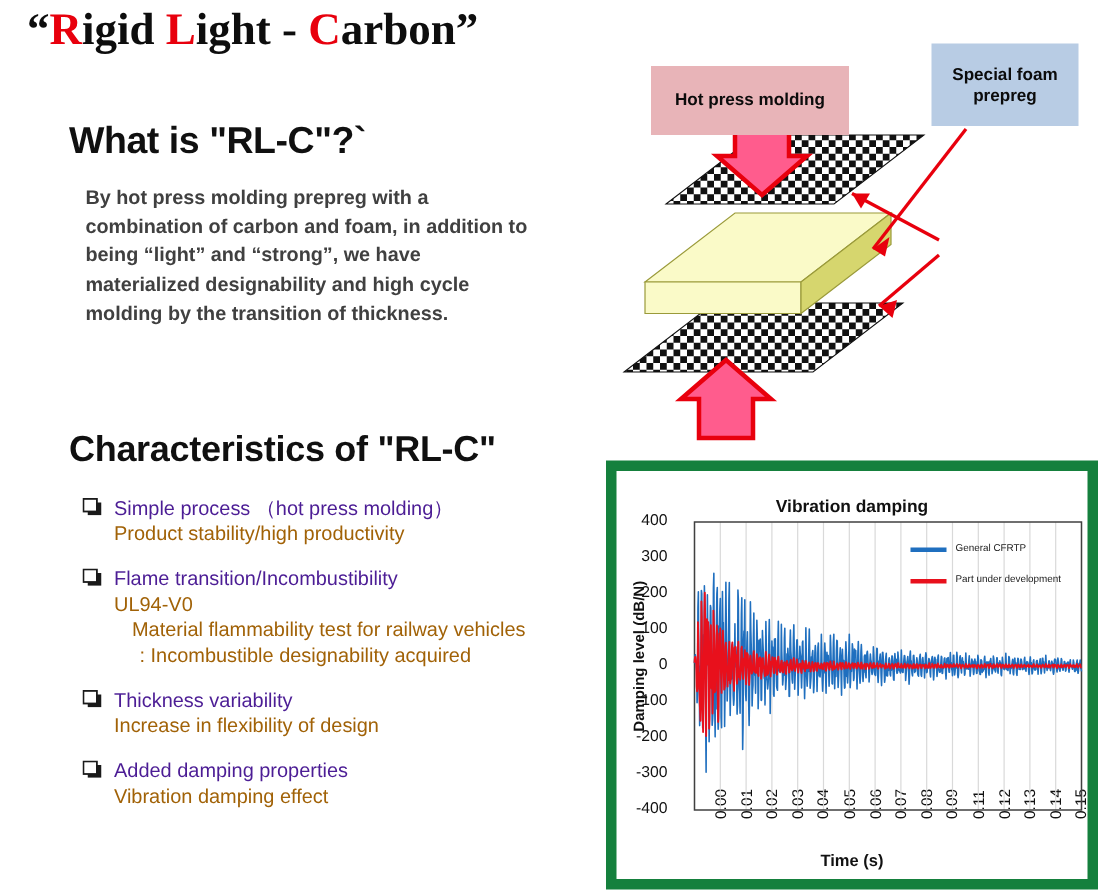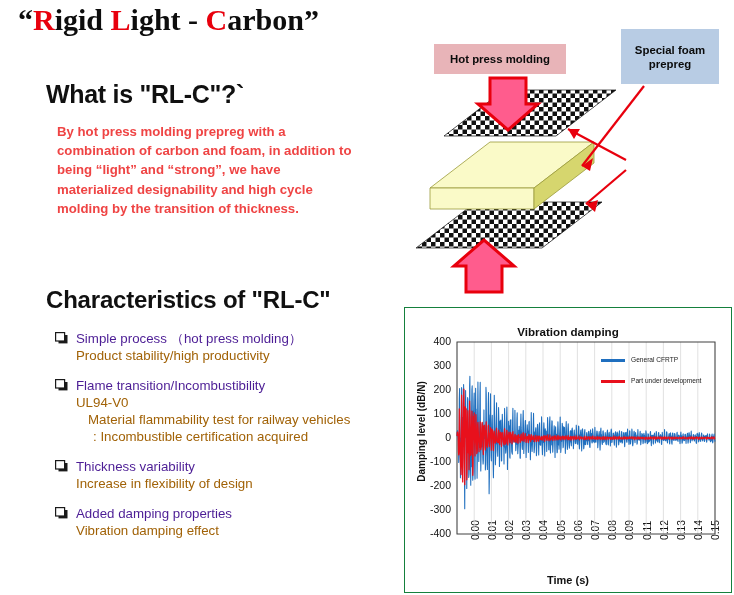--- a/index.html
+++ b/index.html
@@ -23,21 +23,21 @@
 
   
   #heading-what-is{
     position:absolute;left:46px;top:80px;
     font-size:25px;font-weight:bold;letter-spacing:-0.3px;
     color:#101010;white-space:nowrap;
   }
   #paragraph-description{
     position:absolute;left:57px;top:122px;width:300px;
     font-size:13.2px;font-weight:bold;line-height:19.2px;
-    color:#ef4444;
+    color:#404040;
   }
   #heading-characteristics{
     position:absolute;left:46px;top:286px;
     font-size:24px;font-weight:bold;letter-spacing:-0.2px;
     color:#101010;white-space:nowrap;
   }
 
   #bullet-list{position:absolute;left:55px;top:330px;width:350px;}
   .bullet-group{margin-bottom:13px;}
   .bullet-row{display:flex;align-items:flex-start;}
@@ -56,36 +56,36 @@
   
   #diagram{position:absolute;left:404px;top:8px;width:330px;height:292px;}
   #diagram svg{display:block;}
   .lbl{
     position:absolute;
     font-size:11.4px;font-weight:bold;line-height:14px;
     text-align:center;color:#0b0b0b;
     display:flex;align-items:center;justify-content:center;
   }
   #label-hot-press{
-    left:30px;top:36px;width:132px;height:30px;
+    left:30px;top:36px;width:132px;height:46px;
     background:#E8B4B8;
   }
   #label-special-foam{
     left:217px;top:21px;width:98px;height:55px;
     background:#B8CCE4;
   }
   #label-carbon-fiber{
     left:223px;top:133px;width:96px;height:52px;
     background:#B8CCE4;
   }
 
   
   #chart-panel{
     position:absolute;left:404px;top:307px;width:328px;height:286px;
-    background:#ffffff;border:1px solid #15803d;
+    background:#ffffff;border:7px solid #15803d;
     box-sizing:border-box;
   }
   #chart-title{
     position:absolute;left:0;right:0;top:17px;
     text-align:center;font-size:11.6px;font-weight:bold;color:#111;
   }
   #chart-svg-wrap{position:absolute;left:0;top:0;}
   #y-axis-title{
     position:absolute;left:-49px;top:118px;width:130px;
     transform:rotate(-90deg);
@@ -140,21 +140,21 @@
           <span class="bullet-marker">
             <svg width="13" height="12" viewBox="0 0 13 12">
               <rect x="3.5" y="3" width="9" height="8.4" fill="#1a1a1a"></rect>
               <rect x="0.6" y="0.6" width="9" height="8.4" fill="#ffffff" stroke="#1a1a1a" stroke-width="1.2"></rect>
             </svg>
           </span>
           <span class="bullet-main">Flame transition/Incombustibility</span>
         </div>
         <div class="bullet-sub">UL94-V0</div>
         <div class="bullet-sub indent2">Material flammability test for railway vehicles</div>
-        <div class="bullet-sub indent3">: Incombustible certification acquired</div>
+        <div class="bullet-sub indent3">: Incombustible designability acquired</div>
       </div>
       <div class="bullet-group">
         <div class="bullet-row">
           <span class="bullet-marker">
             <svg width="13" height="12" viewBox="0 0 13 12">
               <rect x="3.5" y="3" width="9" height="8.4" fill="#1a1a1a"></rect>
               <rect x="0.6" y="0.6" width="9" height="8.4" fill="#ffffff" stroke="#1a1a1a" stroke-width="1.2"></rect>
             </svg>
           </span>
           <span class="bullet-main">Thickness variability</span>

